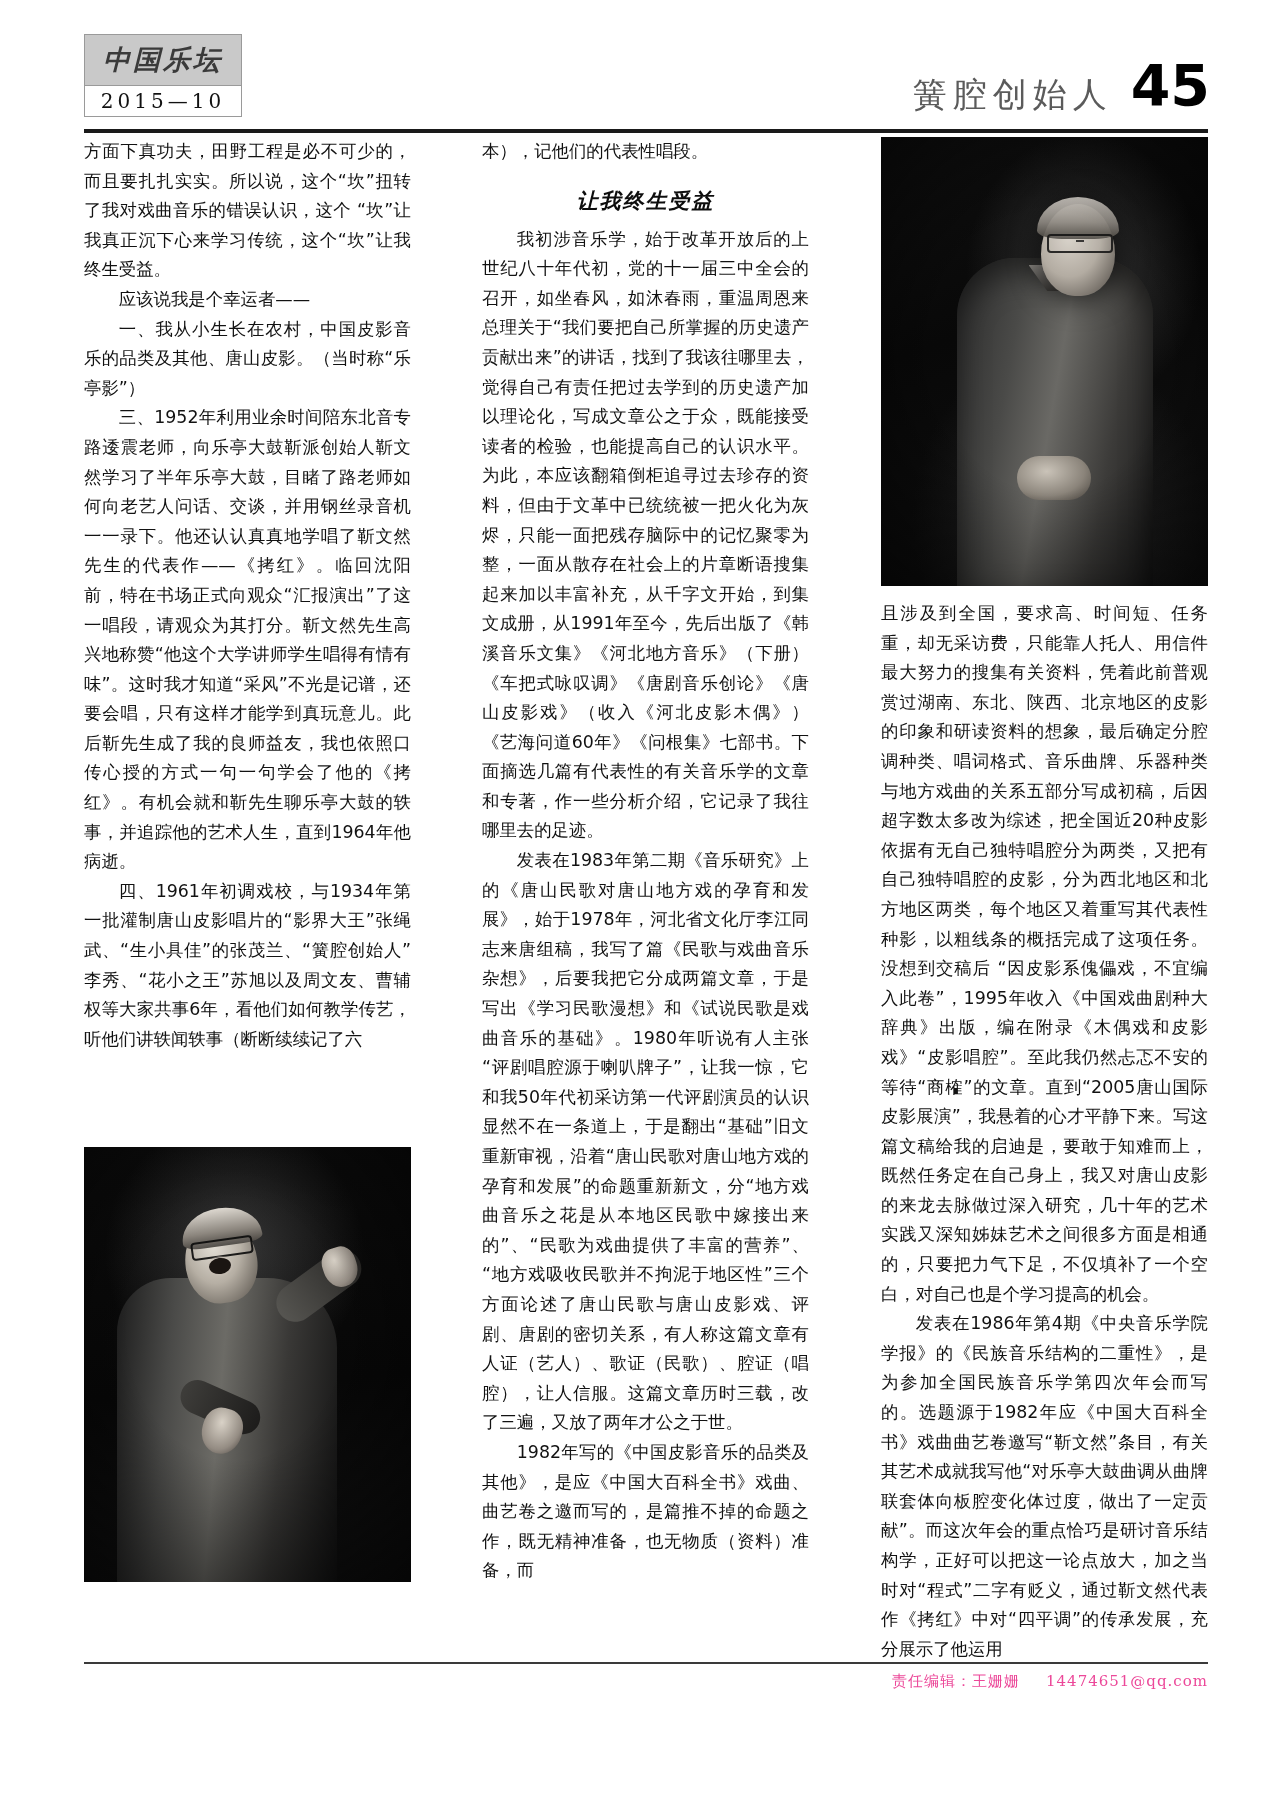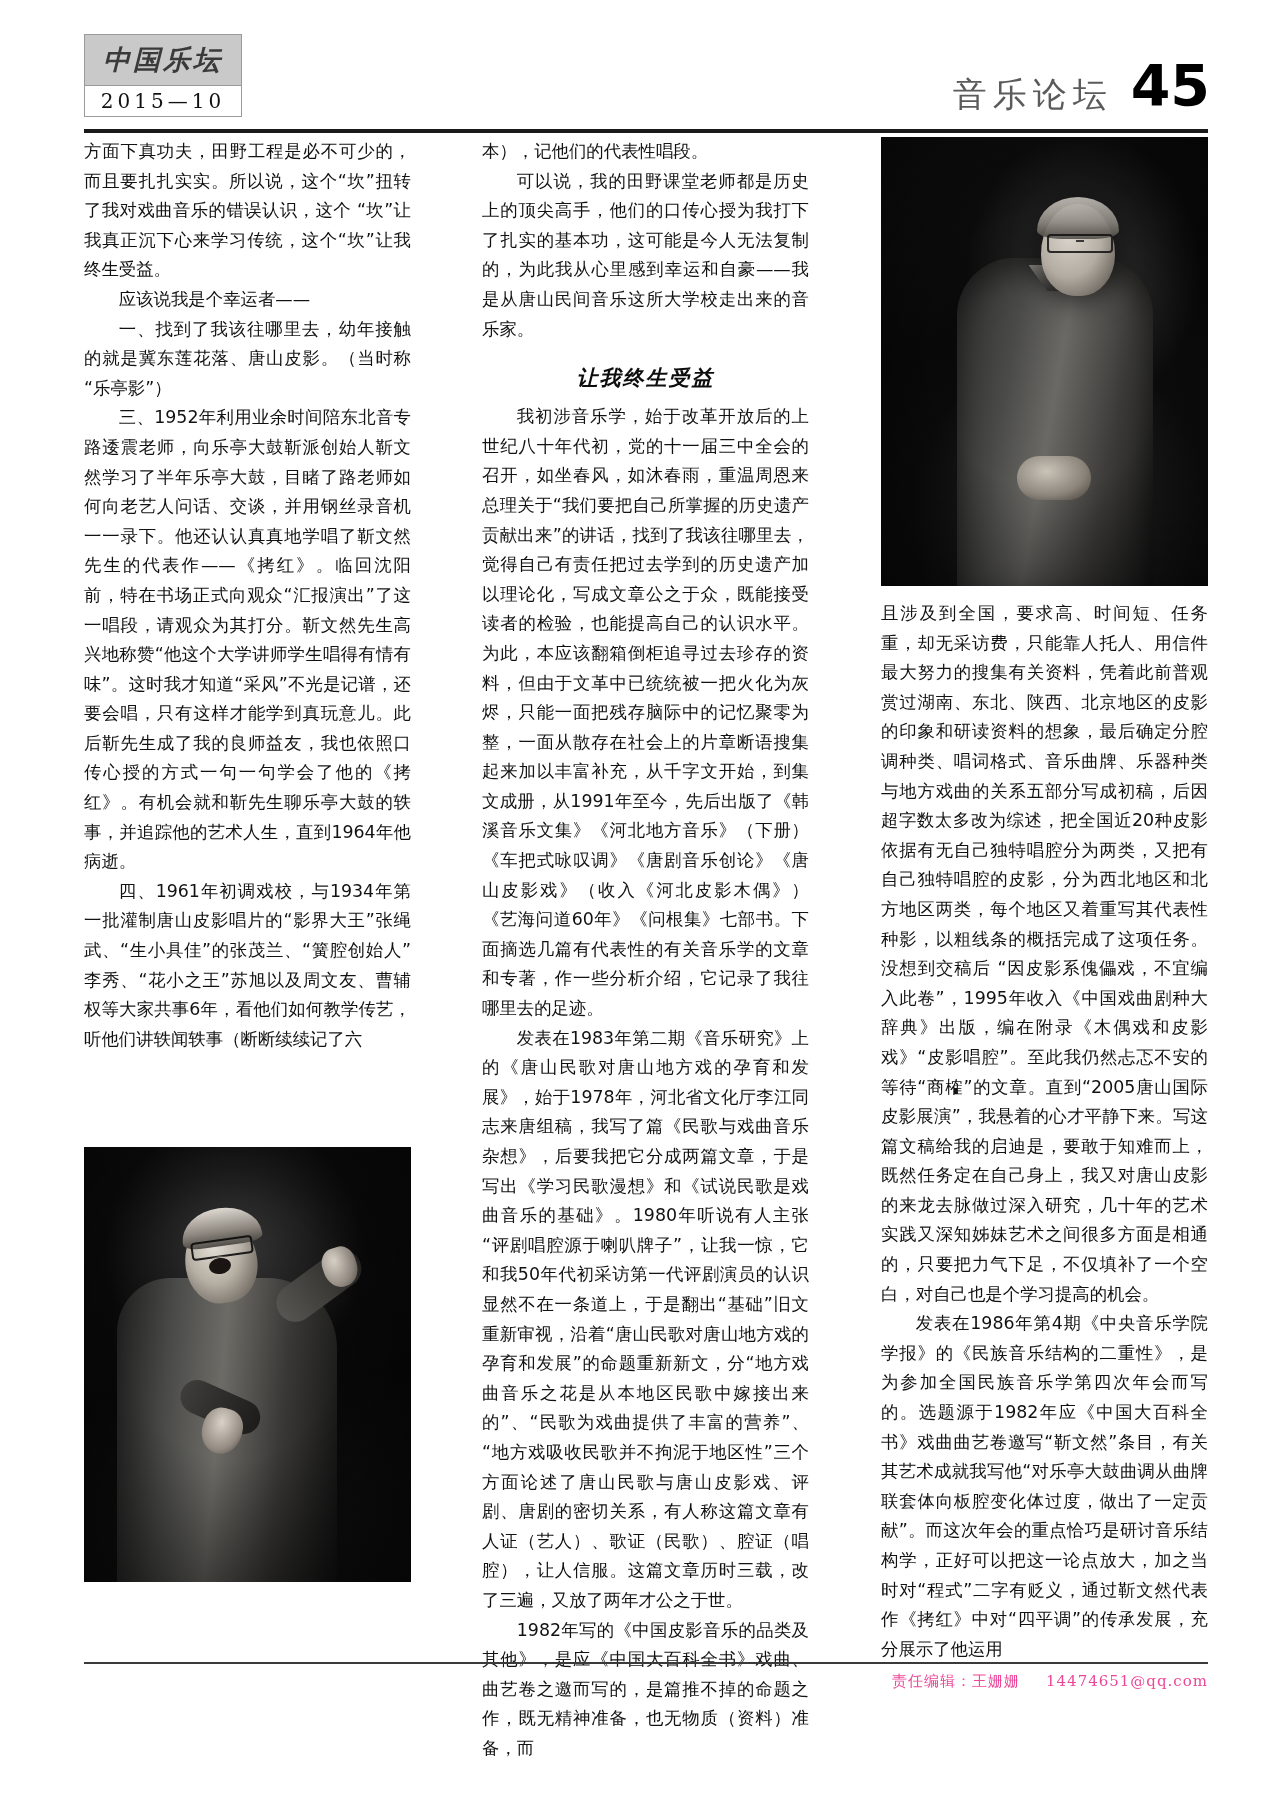--- a/index.html
+++ b/index.html
@@ -267,42 +267,41 @@
 <body>
 
 <div class="page">
 
   <div class="masthead">
     <div class="mh-logo">中国乐坛</div>
     <div class="mh-year">2015—10</div>
   </div>
 
   <div class="head-right">
-    <div class="head-section">音乐论坛</div>
+    <div class="head-section">簧腔创始人</div>
     <div class="head-pageno">45</div>
   </div>
 
   <div class="rule-top"></div>
 
   <div class="cols">
 
     <div class="col col-1">
       <div class="body-text">
         <p class="noind">方面下真功夫，田野工程是必不可少的，而且要扎扎实实。所以说，这个“坎”扭转了我对戏曲音乐的错误认识，这个 “坎”让我真正沉下心来学习传统，这个“坎”让我终生受益。</p>
         <p>应该说我是个幸运者——</p>
-        <p>一、找到了我该往哪里去，幼年接触的就是冀东莲花落、唐山皮影。（当时称“乐亭影”）</p>
+        <p>一、我从小生长在农村，中国皮影音乐的品类及其他、唐山皮影。（当时称“乐亭影”）</p>
         <p>三、1952年利用业余时间陪东北音专路逶震老师，向乐亭大鼓靳派创始人靳文然学习了半年乐亭大鼓，目睹了路老师如何向老艺人问话、交谈，并用钢丝录音机一一录下。他还认认真真地学唱了靳文然先生的代表作——《拷红》。临回沈阳前，特在书场正式向观众“汇报演出”了这一唱段，请观众为其打分。靳文然先生高兴地称赞“他这个大学讲师学生唱得有情有味”。这时我才知道“采风”不光是记谱，还要会唱，只有这样才能学到真玩意儿。此后靳先生成了我的良师益友，我也依照口传心授的方式一句一句学会了他的《拷红》。有机会就和靳先生聊乐亭大鼓的轶事，并追踪他的艺术人生，直到1964年他病逝。</p>
         <p>四、1961年初调戏校，与1934年第一批灌制唐山皮影唱片的“影界大王”张绳武、“生小具佳”的张茂兰、“簧腔创始人”李秀、“花小之王”苏旭以及周文友、曹辅权等大家共事6年，看他们如何教学传艺，听他们讲轶闻轶事（断断续续记了六</p>
       </div>
     </div>
 
     <div class="col col-2">
       <div class="body-text">
         <p class="noind">本），记他们的代表性唱段。</p>
-        <p>可以说，我的田野课堂老师都是历史上的顶尖高手，他们的口传心授为我打下了扎实的基本功，这可能是今人无法复制的，为此我从心里感到幸运和自豪——我是从唐山民间音乐这所大学校走出来的音乐家。</p>
       </div>
       <div class="sec-title">让我终生受益</div>
       <div class="body-text">
         <p>我初涉音乐学，始于改革开放后的上世纪八十年代初，党的十一届三中全会的召开，如坐春风，如沐春雨，重温周恩来总理关于“我们要把自己所掌握的历史遗产贡献出来”的讲话，找到了我该往哪里去，觉得自己有责任把过去学到的历史遗产加以理论化，写成文章公之于众，既能接受读者的检验，也能提高自己的认识水平。为此，本应该翻箱倒柜追寻过去珍存的资料，但由于文革中已统统被一把火化为灰烬，只能一面把残存脑际中的记忆聚零为整，一面从散存在社会上的片章断语搜集起来加以丰富补充，从千字文开始，到集文成册，从1991年至今，先后出版了《韩溪音乐文集》《河北地方音乐》（下册）《车把式咏叹调》《唐剧音乐创论》《唐山皮影戏》（收入《河北皮影木偶》）《艺海问道60年》《问根集》七部书。下面摘选几篇有代表性的有关音乐学的文章和专著，作一些分析介绍，它记录了我往哪里去的足迹。</p>
         <p>发表在1983年第二期《音乐研究》上的《唐山民歌对唐山地方戏的孕育和发展》，始于1978年，河北省文化厅李江同志来唐组稿，我写了篇《民歌与戏曲音乐杂想》，后要我把它分成两篇文章，于是写出《学习民歌漫想》和《试说民歌是戏曲音乐的基础》。1980年听说有人主张“评剧唱腔源于喇叭牌子”，让我一惊，它和我50年代初采访第一代评剧演员的认识显然不在一条道上，于是翻出“基础”旧文重新审视，沿着“唐山民歌对唐山地方戏的孕育和发展”的命题重新新文，分“地方戏曲音乐之花是从本地区民歌中嫁接出来的”、“民歌为戏曲提供了丰富的营养”、“地方戏吸收民歌并不拘泥于地区性”三个方面论述了唐山民歌与唐山皮影戏、评剧、唐剧的密切关系，有人称这篇文章有人证（艺人）、歌证（民歌）、腔证（唱腔），让人信服。这篇文章历时三载，改了三遍，又放了两年才公之于世。</p>
         <p>1982年写的《中国皮影音乐的品类及其他》，是应《中国大百科全书》戏曲、曲艺卷之邀而写的，是篇推不掉的命题之作，既无精神准备，也无物质（资料）准备，而</p>
       </div>
     </div>
 
     <div class="col col-3">

